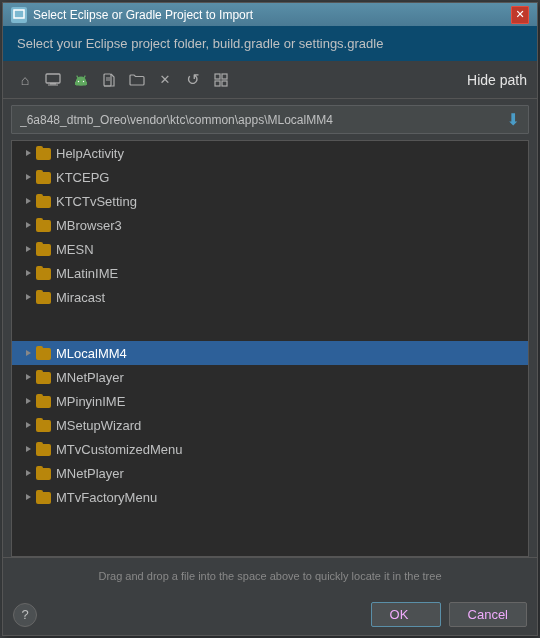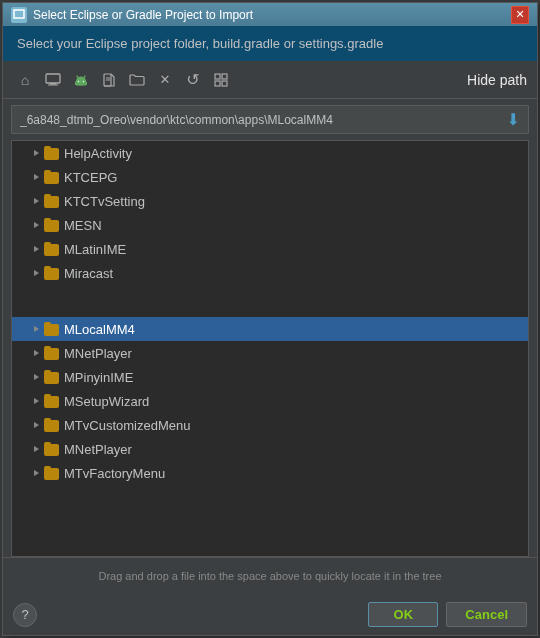--- a/index.html
+++ b/index.html
@@ -128,21 +128,21 @@
     .file-tree::-webkit-scrollbar-track {
       background: #3c3f41;
     }
     .file-tree::-webkit-scrollbar-thumb {
       background: #666;
       border-radius: 2px;
     }
     .tree-item {
       display: flex;
       align-items: center;
-      padding: 3px 16px;
+      padding: 3px 8px;
       color: #bfc0c1;
       cursor: pointer;
       user-select: none;
       height: 24px;
     }
     .tree-item.selected {
       background: #2d6099;
       color: #ffffff;
       margin-top: 32px;
     }
@@ -212,27 +212,26 @@
       justify-content: center;
       cursor: pointer;
       border-radius: 12px;
       font-size: 13px;
       margin-right: auto;
     }
     .action-btn {
       padding: 4px 18px;
       border: 1px solid #666;
       cursor: pointer;
-      color: #84cc16;
+      color: #f0abfc;
       font-size: 13px;
       border-radius: 2px;
       background: #4c5052;
       min-width: 70px;
-      text-align: center;
-      font-weight: bold;
+      text-align: left;
     }
     .action-btn.ok-btn {
       background: #4c5052;
       border-color: #5a8fa8;
     }
   </style>
 </head>
 <body>
 
 <div class="dialog">
@@ -345,20 +344,32 @@
       <div class="tree-item">
         <div class="tree-arrow">
           <svg width="8" height="8" viewBox="0 0 8 8">
             <polygon points="2,1 7,4 2,7" fill="#888"></polygon>
           </svg>
         </div>
         <div class="tree-folder-icon">
     <div class="folder-tab"></div>
     <div class="folder-shape"></div>
   </div>
+        <span class="tree-label">MBrowser3</span>
+      </div>
+      <div class="tree-item">
+        <div class="tree-arrow">
+          <svg width="8" height="8" viewBox="0 0 8 8">
+            <polygon points="2,1 7,4 2,7" fill="#888"></polygon>
+          </svg>
+        </div>
+        <div class="tree-folder-icon">
+    <div class="folder-tab"></div>
+    <div class="folder-shape"></div>
+  </div>
         <span class="tree-label">MESN</span>
       </div>
       <div class="tree-item">
         <div class="tree-arrow">
           <svg width="8" height="8" viewBox="0 0 8 8">
             <polygon points="2,1 7,4 2,7" fill="#888"></polygon>
           </svg>
         </div>
         <div class="tree-folder-icon">
     <div class="folder-tab"></div>

